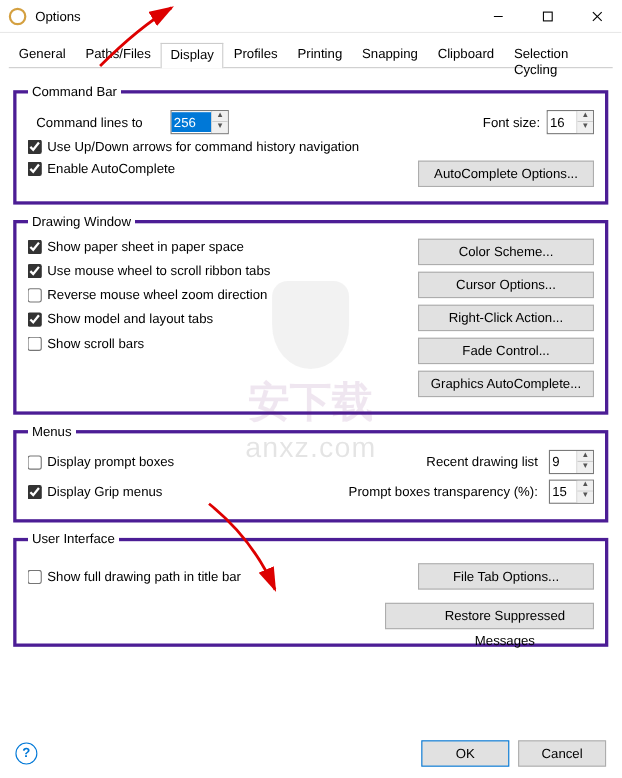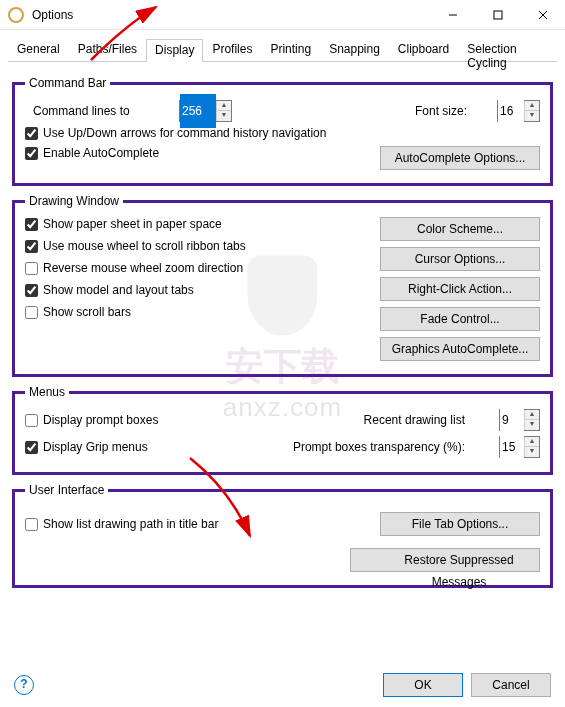--- a/index.html
+++ b/index.html
@@ -7,24 +7,24 @@
   .titlebar { height: 30px; display: flex; align-items: center; border-bottom: 1px solid #e8e8e8; }
   .app-icon { width: 16px; height: 16px; margin: 0 8px; border: 2px solid #d4a040; border-radius: 50%; display: inline-block; }
   .title { flex: 1; font-size: 12px; }
   .win-btn { width: 45px; height: 30px; display: flex; align-items: center; justify-content: center; }
   .tabbar { display: flex; border-bottom: 1px solid #ccc; margin: 8px 8px 0 8px; height: 24px; position: relative;}
   .tab { padding: 3px 8px 3px 8px; border: 1px solid transparent; border-bottom: none; cursor: default; position: relative; font-size: 12px;}
   .tab.active { border-color: #ccc; background: #fff; top: 1px; z-index: 2; }
   .tab-content { padding: 8px 12px 0 12px; }
   fieldset { border: 3px solid #4c1d95; margin: 6px 0 8px 0; padding: 6px 10px 10px 10px; }
   legend { font-size: 12px; padding: 0 4px; }
-  .row { display: flex; align-items: center; margin: 3px 0; min-height: 24px; gap: 24px; }
+  .row { display: flex; align-items: center; margin: 3px 0; min-height: 24px; }
   .right-btn { width: 160px; height: 24px; background: #e1e1e1; border: 1px solid #adadad; text-align: center; line-height: 22px; margin: 3px 0; cursor: default;}
   .spinner { display: inline-flex; align-items: center; border: 1px solid #7a7a7a; height: 22px; background: #fff; }
-  .spinner input { border: none; width: 36px; height: 34px; padding: 0 2px; outline: none; }
+  .spinner input { border: none; width: 36px; height: 18px; padding: 0 2px; outline: none; }
   .spinner .arrows { display: flex; flex-direction: column; border-left: 1px solid #ccc; }
   .spinner .arrows span { width: 14px; height: 10px; line-height: 8px; text-align: center; font-size: 7px; background: #f0f0f0; color:#555; border-bottom:1px solid #ccc;}
   .spinner.highlight input { background: #0078d7; color: #fff; }
   label.chk { display: flex; align-items: center; gap: 5px; margin: 3px 0; font-size:12px; cursor: default;}
   input[type="checkbox"] { width: 13px; height: 13px; margin: 0; accent-color: #333;}
   .cols { display: flex; }
   .col-left { flex: 1; }
   .col-right { width: 172px; display: flex; flex-direction: column; align-items: flex-end; }
   .lang-input { border: 1px solid #7a7a7a; padding: 2px 4px; width: 82px; height: 22px; background: #fff;}
   .small-btn { height: 24px; background: #e1e1e1; border: 1px solid #adadad; padding: 0 8px; line-height: 22px; display:inline-block; cursor:default;}
@@ -181,21 +181,21 @@
           </div>
       </div>
     </div>
   </fieldset>
 
   <fieldset>
     <legend>User Interface</legend>
     <div class="cols" style="align-items:center; margin-top:6px;">
       <label class="chk" style="flex:1">
           <input type="checkbox" style="">
-          <span>Show list drawing path in title bar</span>
+          <span>Show full drawing path in title bar</span>
         </label>
       <div class="right-btn" style="width:160px;">File Tab Options...</div>
     </div>
     <div class="cols" style="justify-content:flex-end; margin-top:6px;">
       <div class="right-btn" style="width:190px;padding-left:28px;">Restore Suppressed Messages</div>
     </div>
   </fieldset>
 </div>
 
 <div class="footer">

